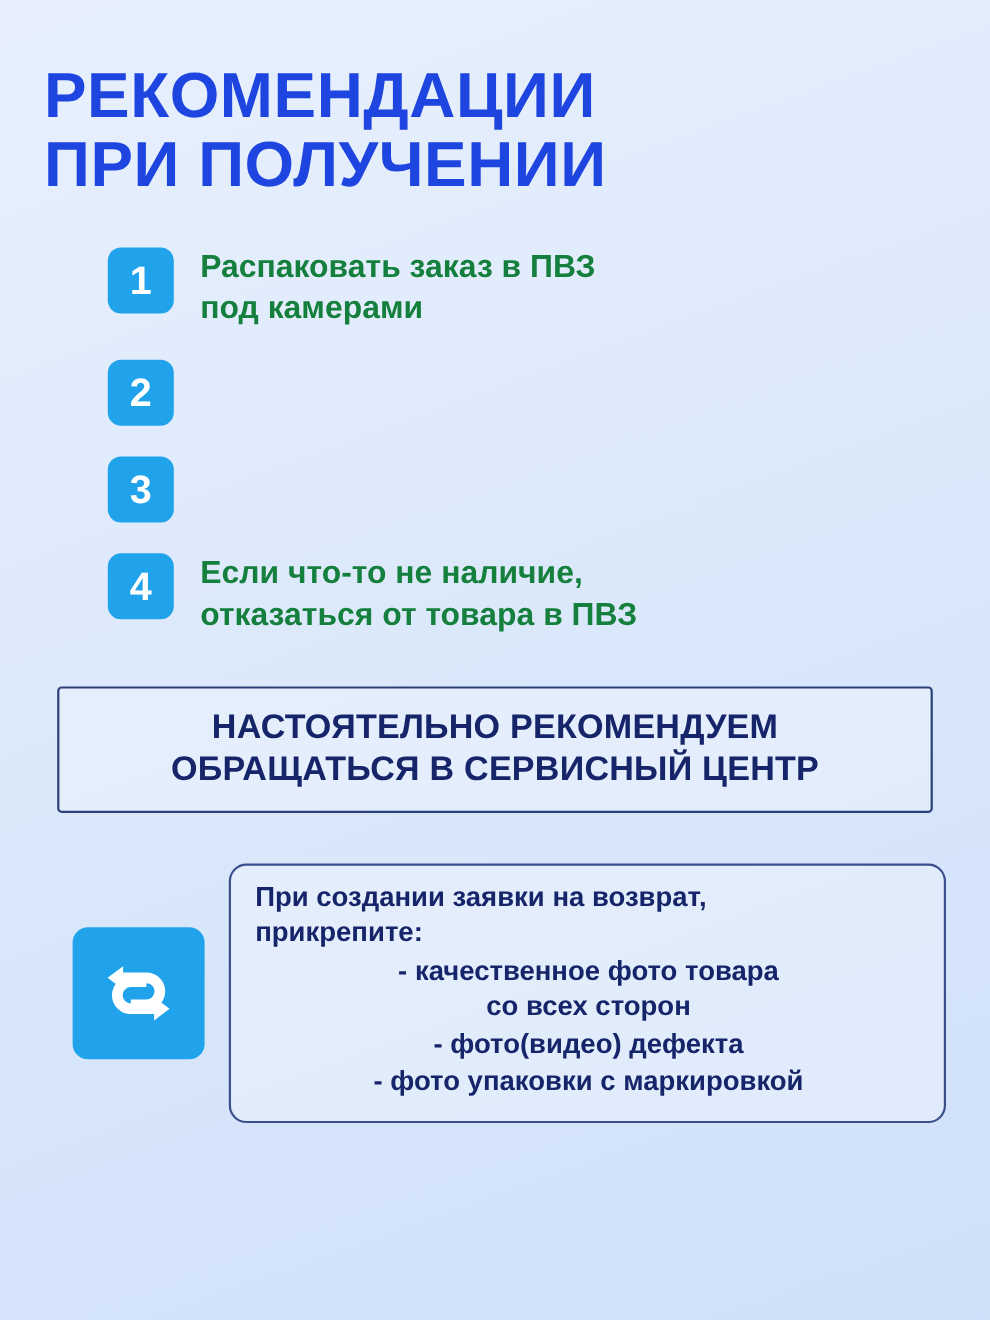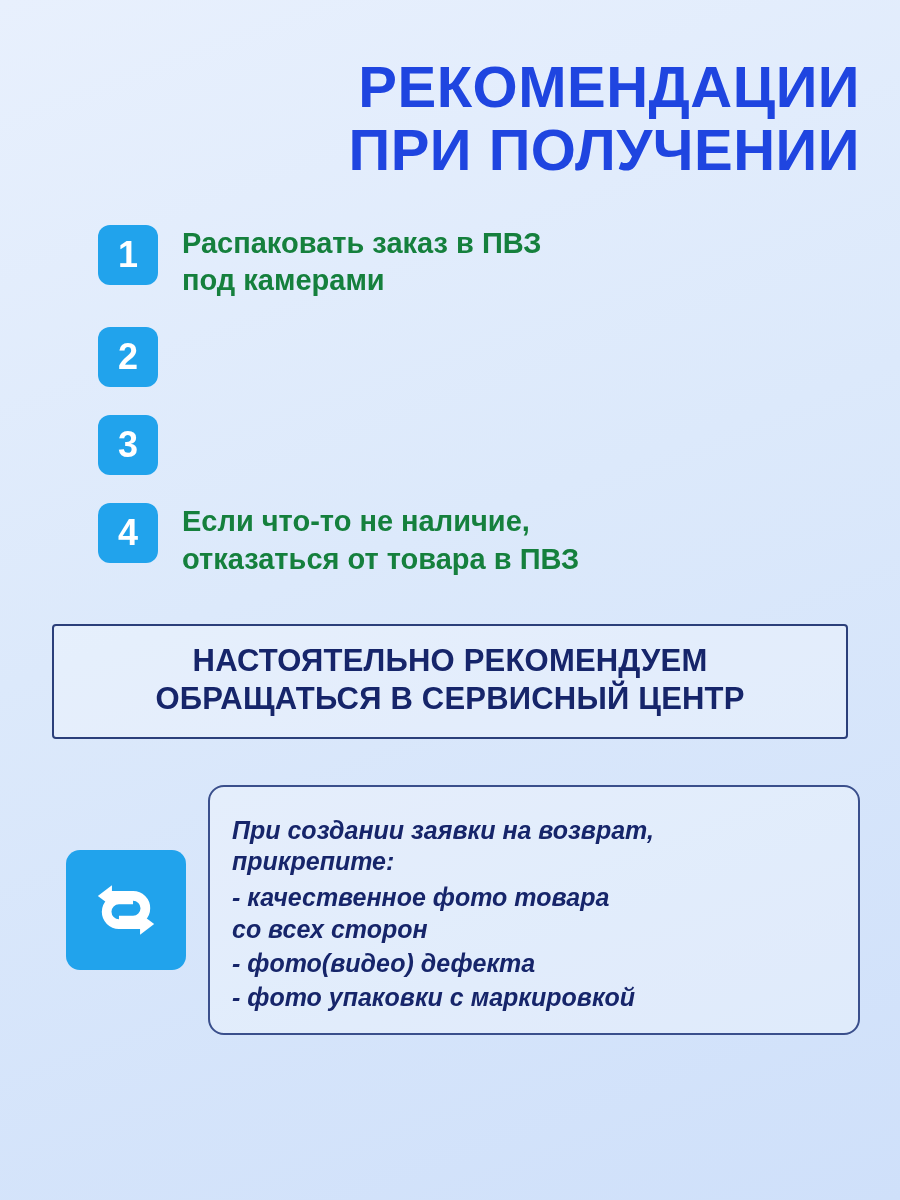--- a/index.html
+++ b/index.html
@@ -20,21 +20,21 @@
     width: 900px;
     height: 1200px;
     box-sizing: border-box;
     padding: 56px 40px 20px 40px;
     display: flex;
     flex-direction: column;
   }
 
   
   .title {
-    text-align: right;
+    text-align: left;
     font-size: 58px;
     line-height: 1.08;
     font-weight: bold;
     letter-spacing: 0.5px;
     color: #1f45e0;
     margin: 0 0 30px 0;
     text-transform: uppercase;
   }
   .title .line {
     display: block;
@@ -116,22 +116,21 @@
   .return-icon svg {
     width: 88px;
     height: 88px;
     display: block;
   }
   .note {
     flex: 1 1 auto;
     border: 2px solid #3a4f8c;
     border-radius: 16px;
     background: rgba(255,255,255,0.30);
-    padding: 28px 20px 20px 22px;
-    font-style: italic;
+    padding: 14px 20px 20px 22px;
   }
   .note-head {
     font-size: 25px;
     font-weight: bold;
     line-height: 1.25;
     color: #16256a;
     white-space: pre-line;
     margin-bottom: 4px;
   }
   .note-list {
@@ -139,20 +138,21 @@
     margin: 0;
     padding: 0;
   }
   .note-list li {
     font-size: 25px;
     font-weight: bold;
     line-height: 1.28;
     color: #16256a;
     white-space: pre-line;
     margin-top: 2px;
+    text-align: center;
   }
 </style>
 </head>
 <body>
 
 <div class="page">
 
   <h1 class="title">
     <span class="line">РЕКОМЕНДАЦИИ</span>
     <span class="line">ПРИ ПОЛУЧЕНИИ</span>

